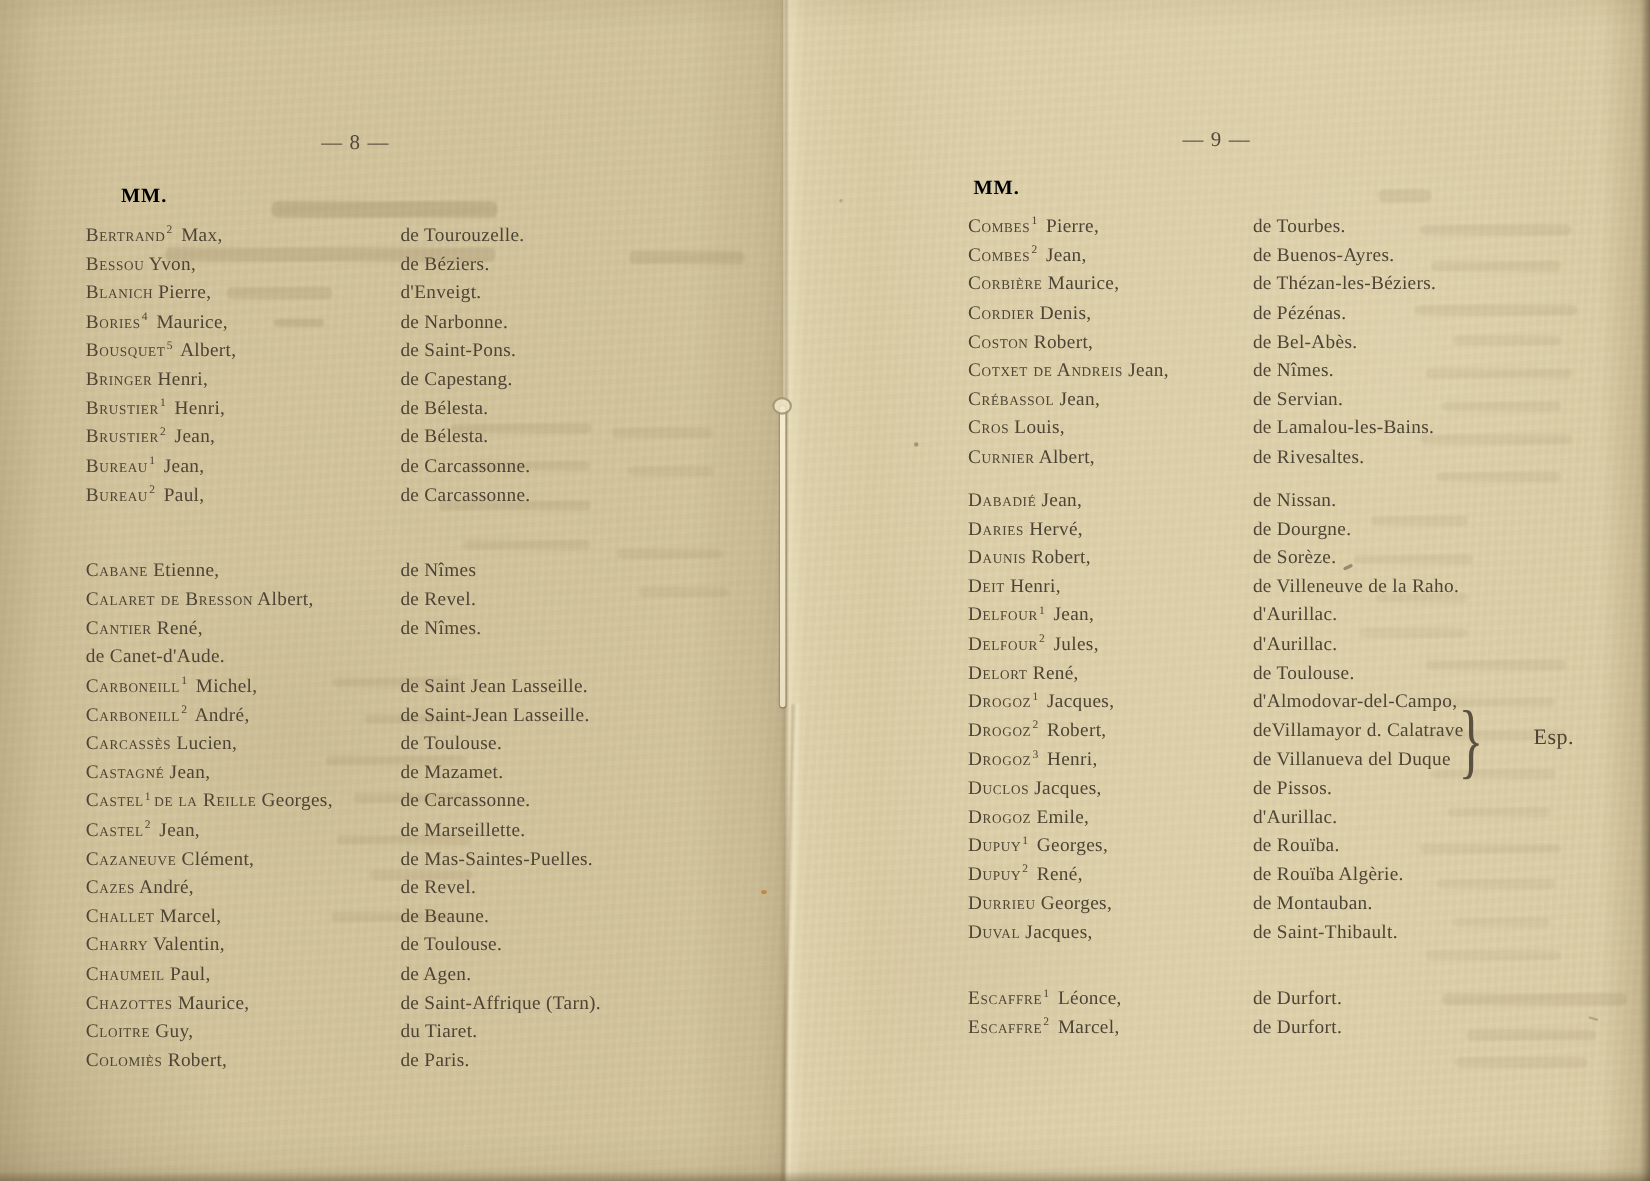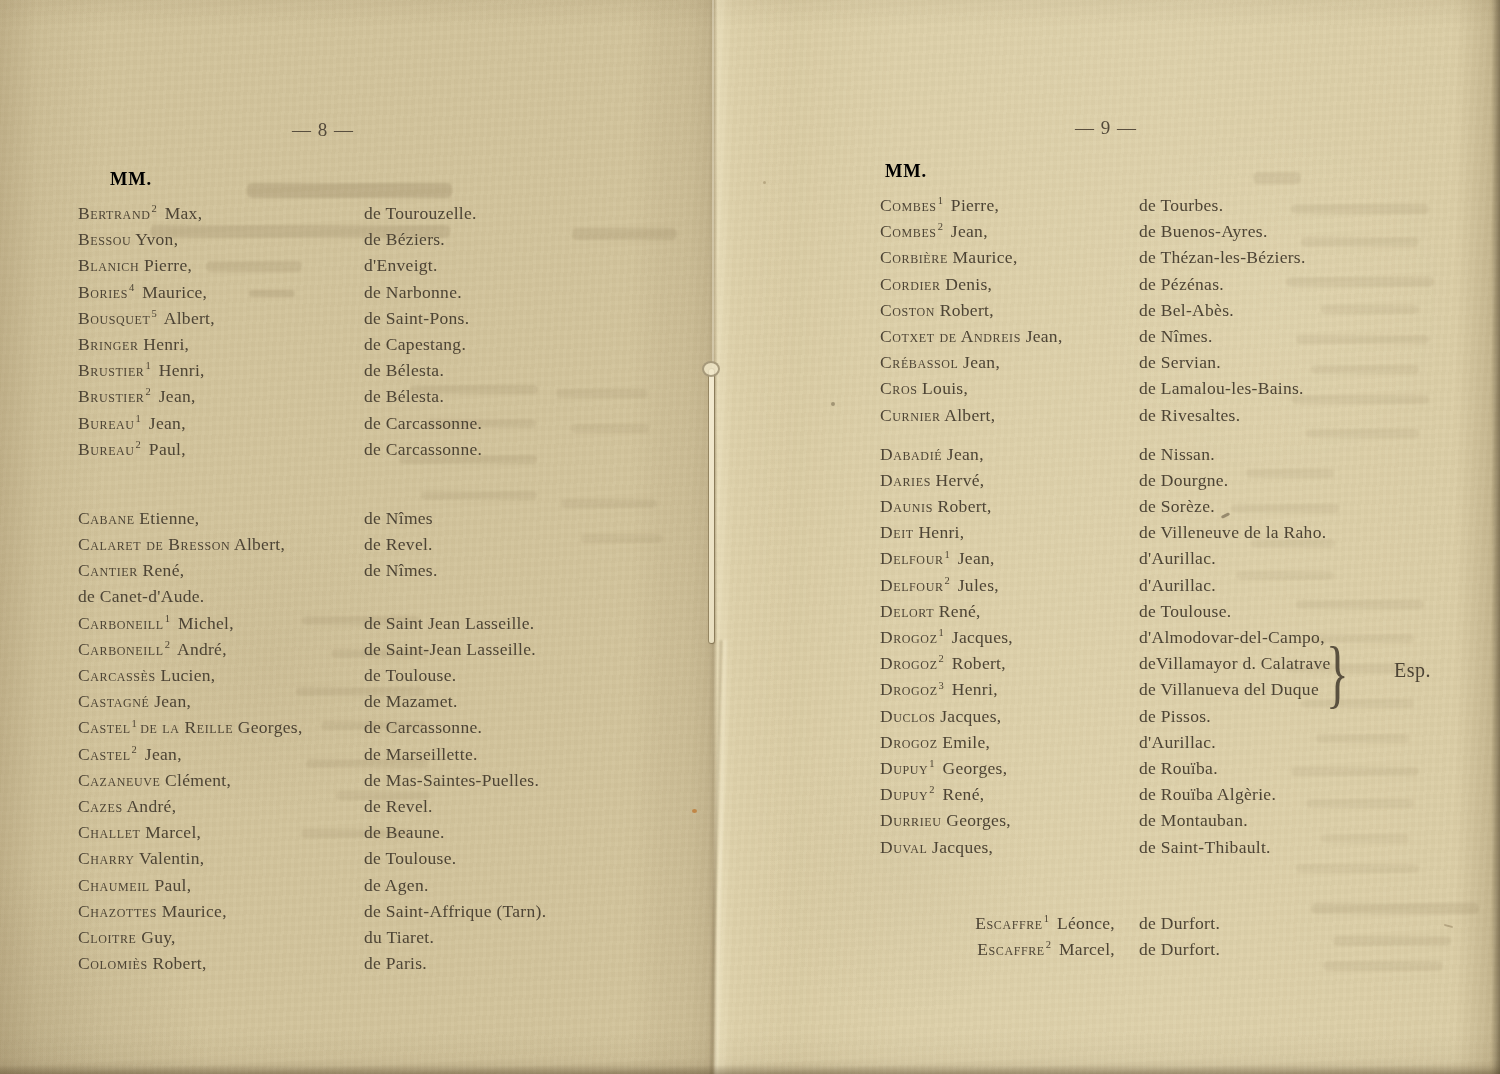--- a/index.html
+++ b/index.html
@@ -363,21 +363,21 @@
           </div>
           <div class="row">
             <span class="name"><span class="sc">Durrieu</span><span> Georges,</span></span>
             <span class="place">de Montauban.</span>
           </div>
           <div class="row">
             <span class="name"><span class="sc">Duval</span><span> Jacques,</span></span>
             <span class="place">de Saint-Thibault.</span>
           </div>
         </div>
-        <div class="group" style="margin-top: 50px; text-align: right;">
+        <div class="group" style="margin-top: 34px;">
           <div class="row">
             <span class="name"><span class="sc">Escaffre</span><sup>1</sup><span> Léonce,</span></span>
             <span class="place">de Durfort.</span>
           </div>
           <div class="row">
             <span class="name"><span class="sc">Escaffre</span><sup>2</sup><span> Marcel,</span></span>
             <span class="place">de Durfort.</span>
           </div>
         </div>
       </div>

